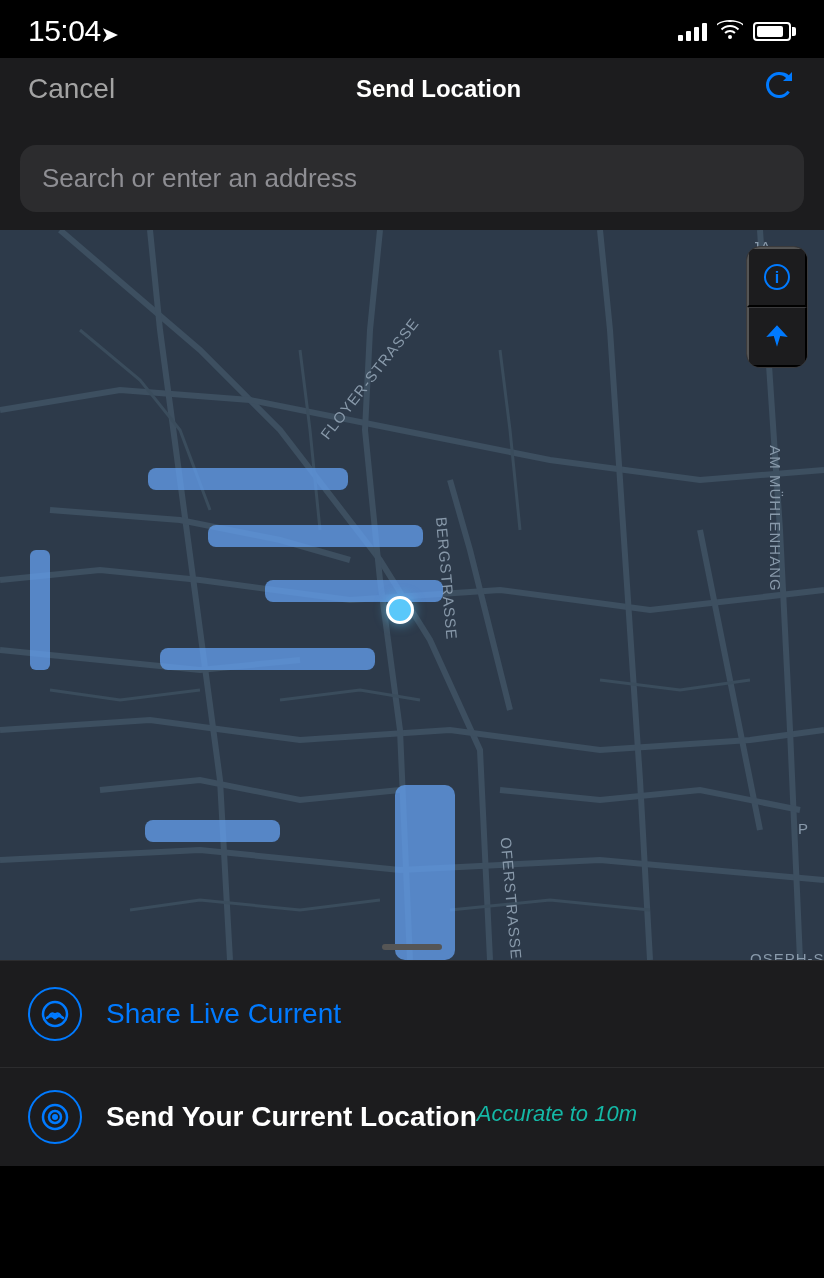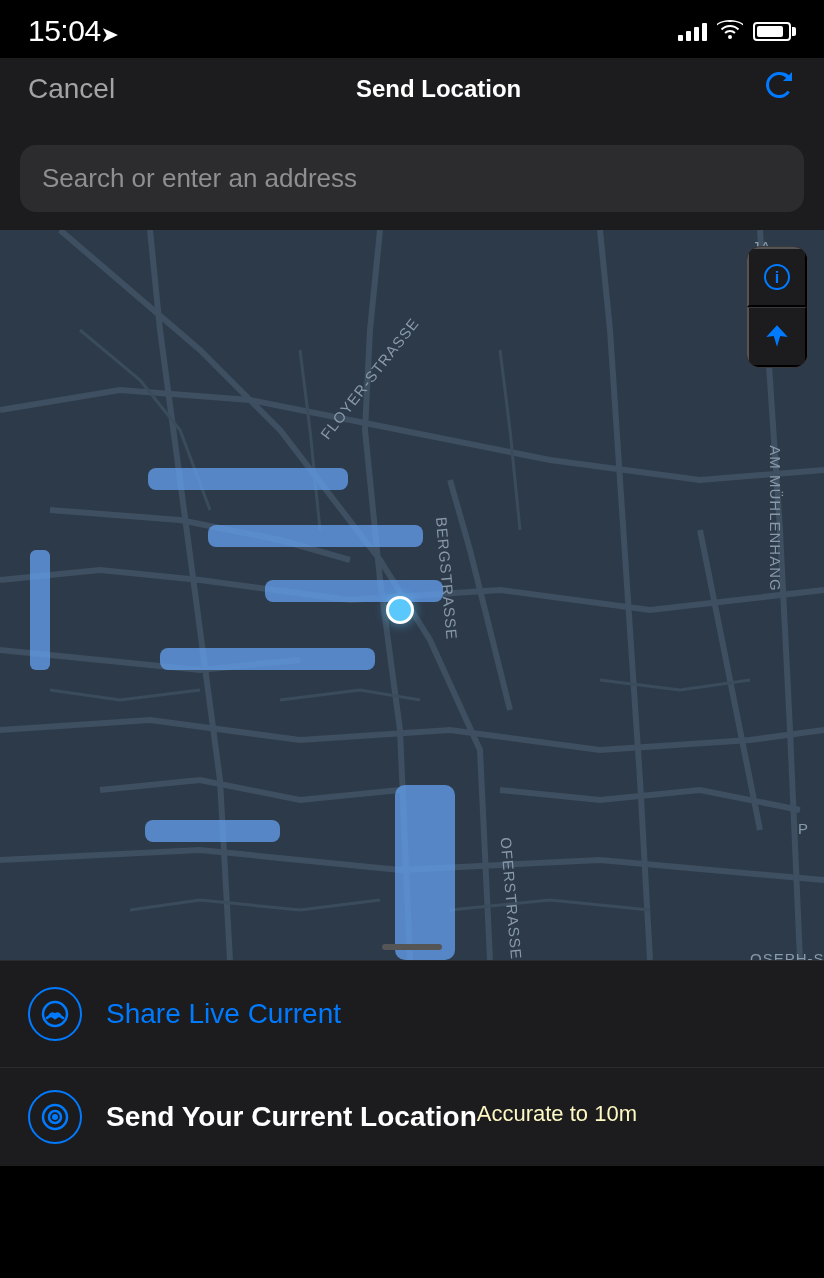--- a/index.html
+++ b/index.html
@@ -287,22 +287,23 @@
       display: flex;
       flex-direction: row;
     }
     .current-loc-title {
       font-size: 28px;
       font-weight: 600;
       color: #fff;
     }
     .current-loc-subtitle {
       font-size: 22px;
-      color: #fef9c3;
+      color: #14b8a6;
       font-weight: 400;
+      font-style: italic;
     }
   </style>
 </head>
 <body>
 
 <div class="status-bar">
   <div class="status-time">
     <span>15:04</span>
     <span style="font-size:22px;">➤</span>
   </div>

